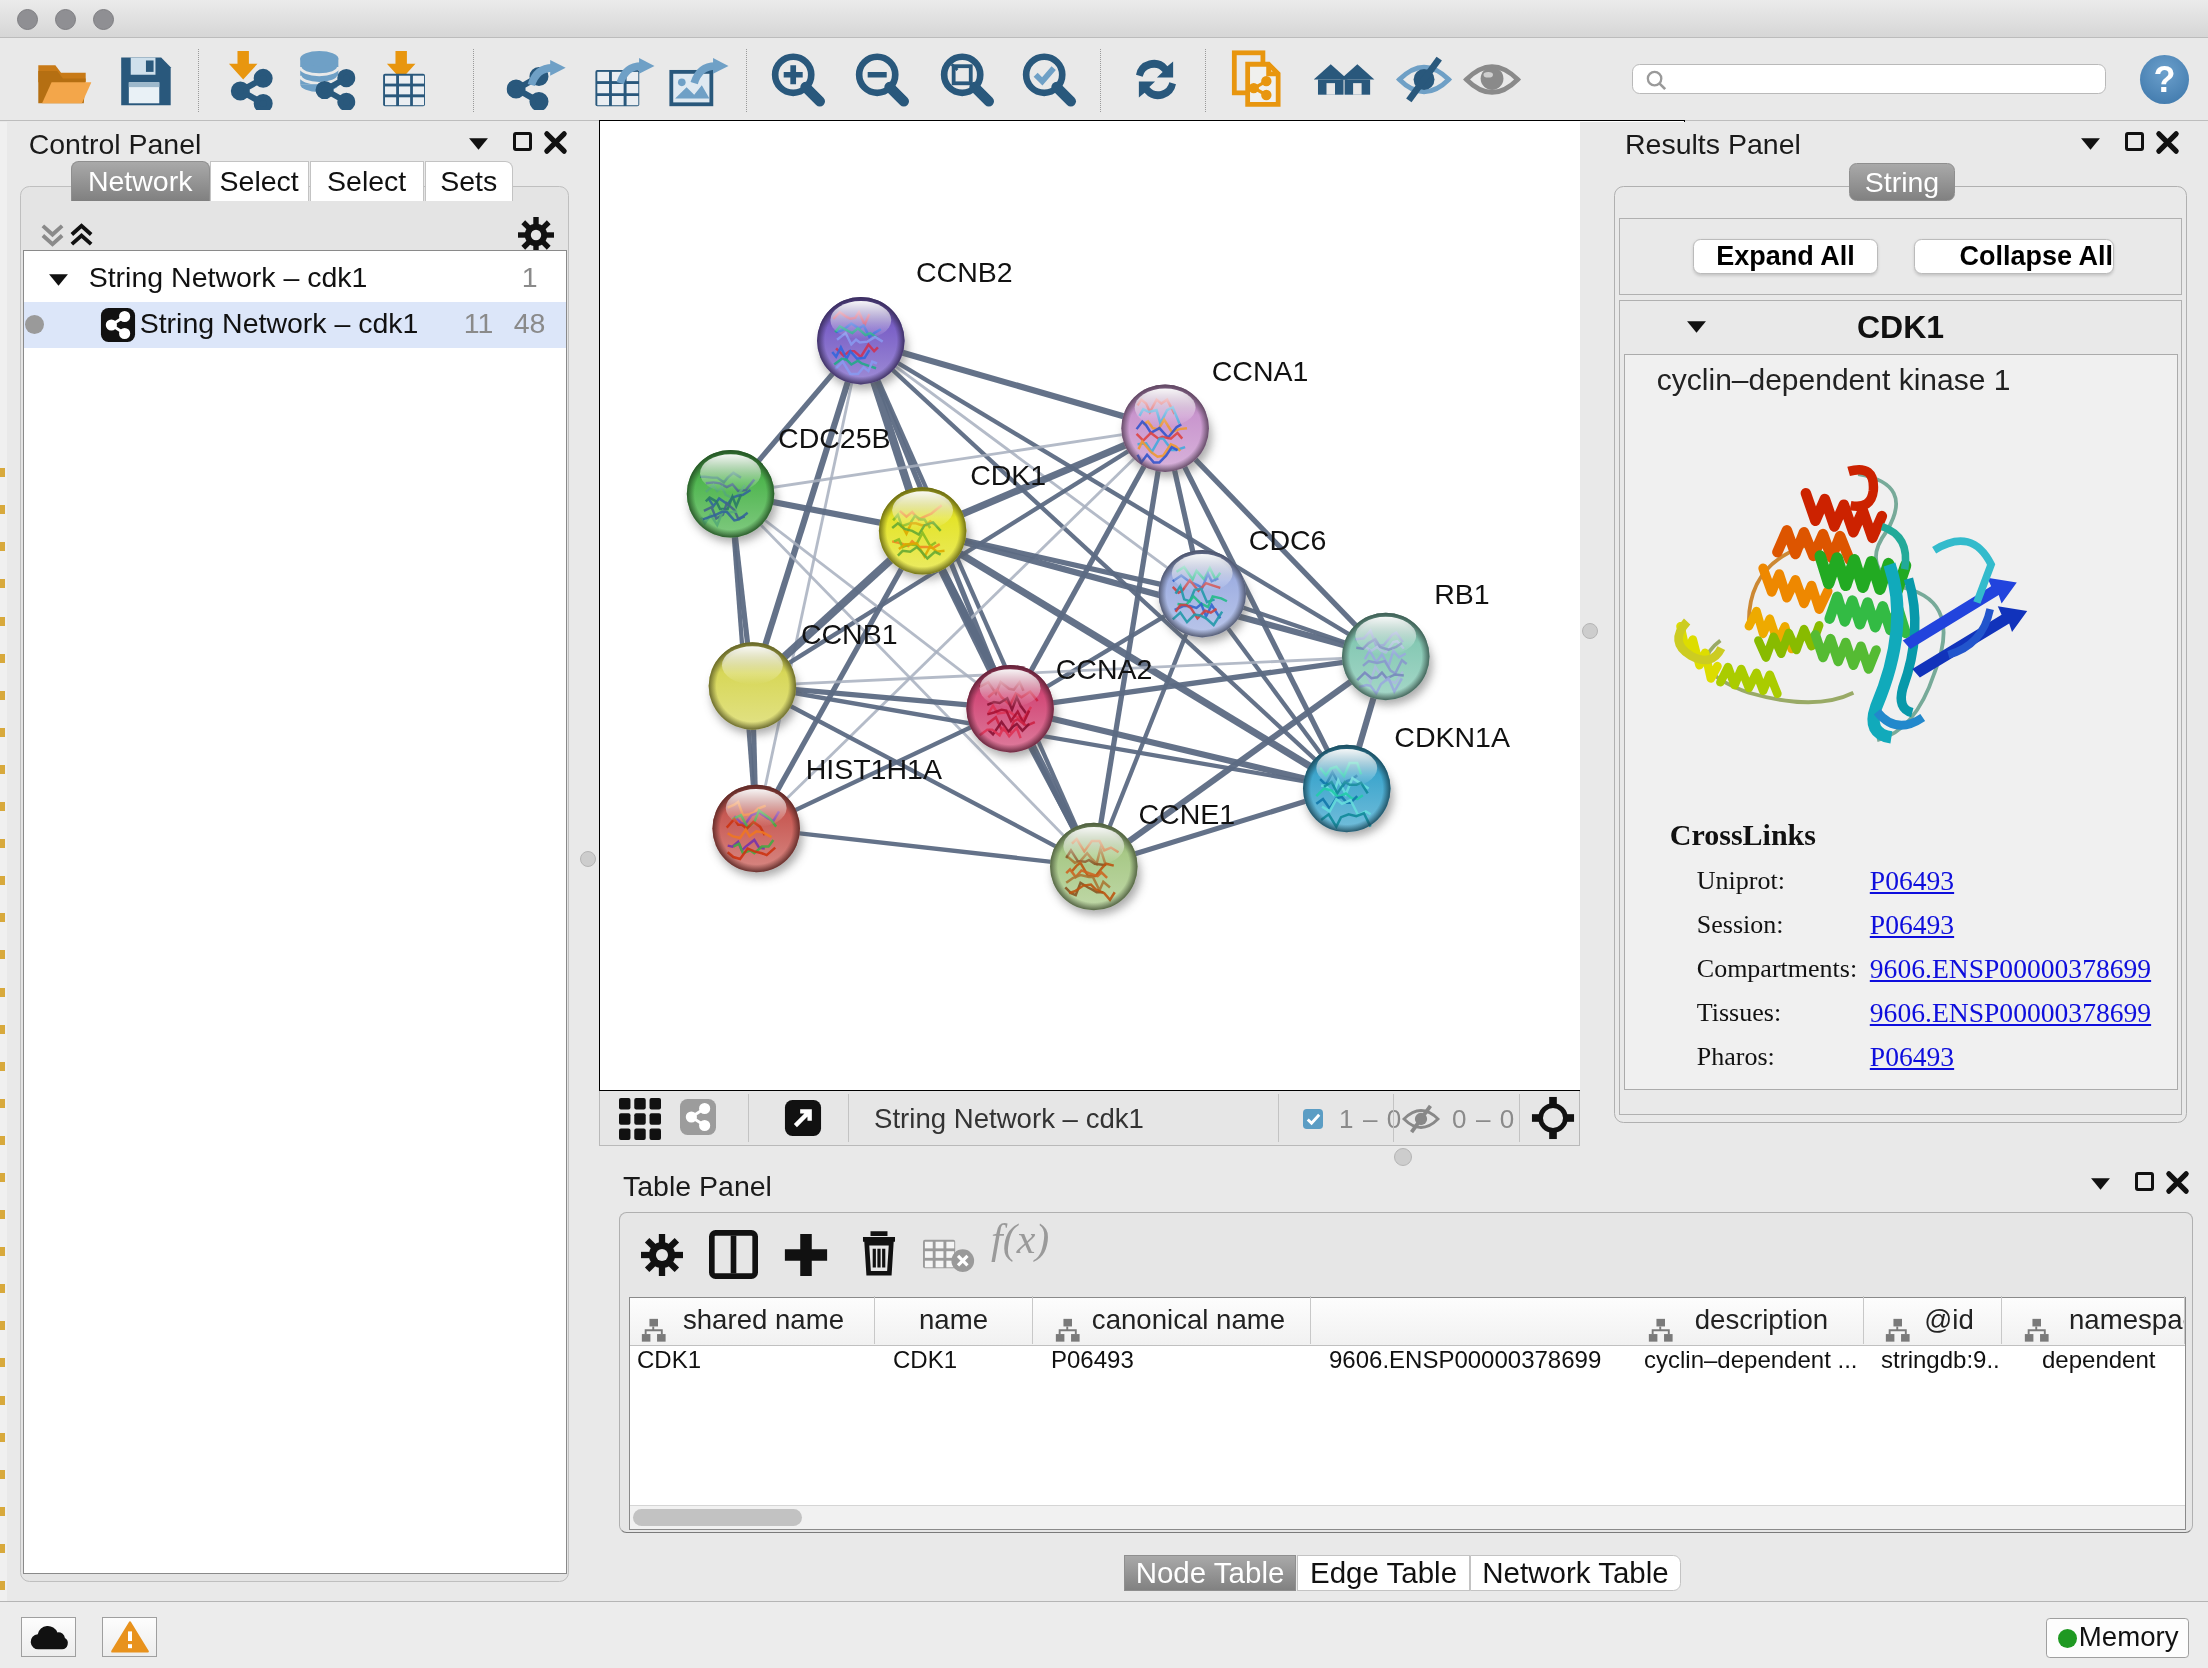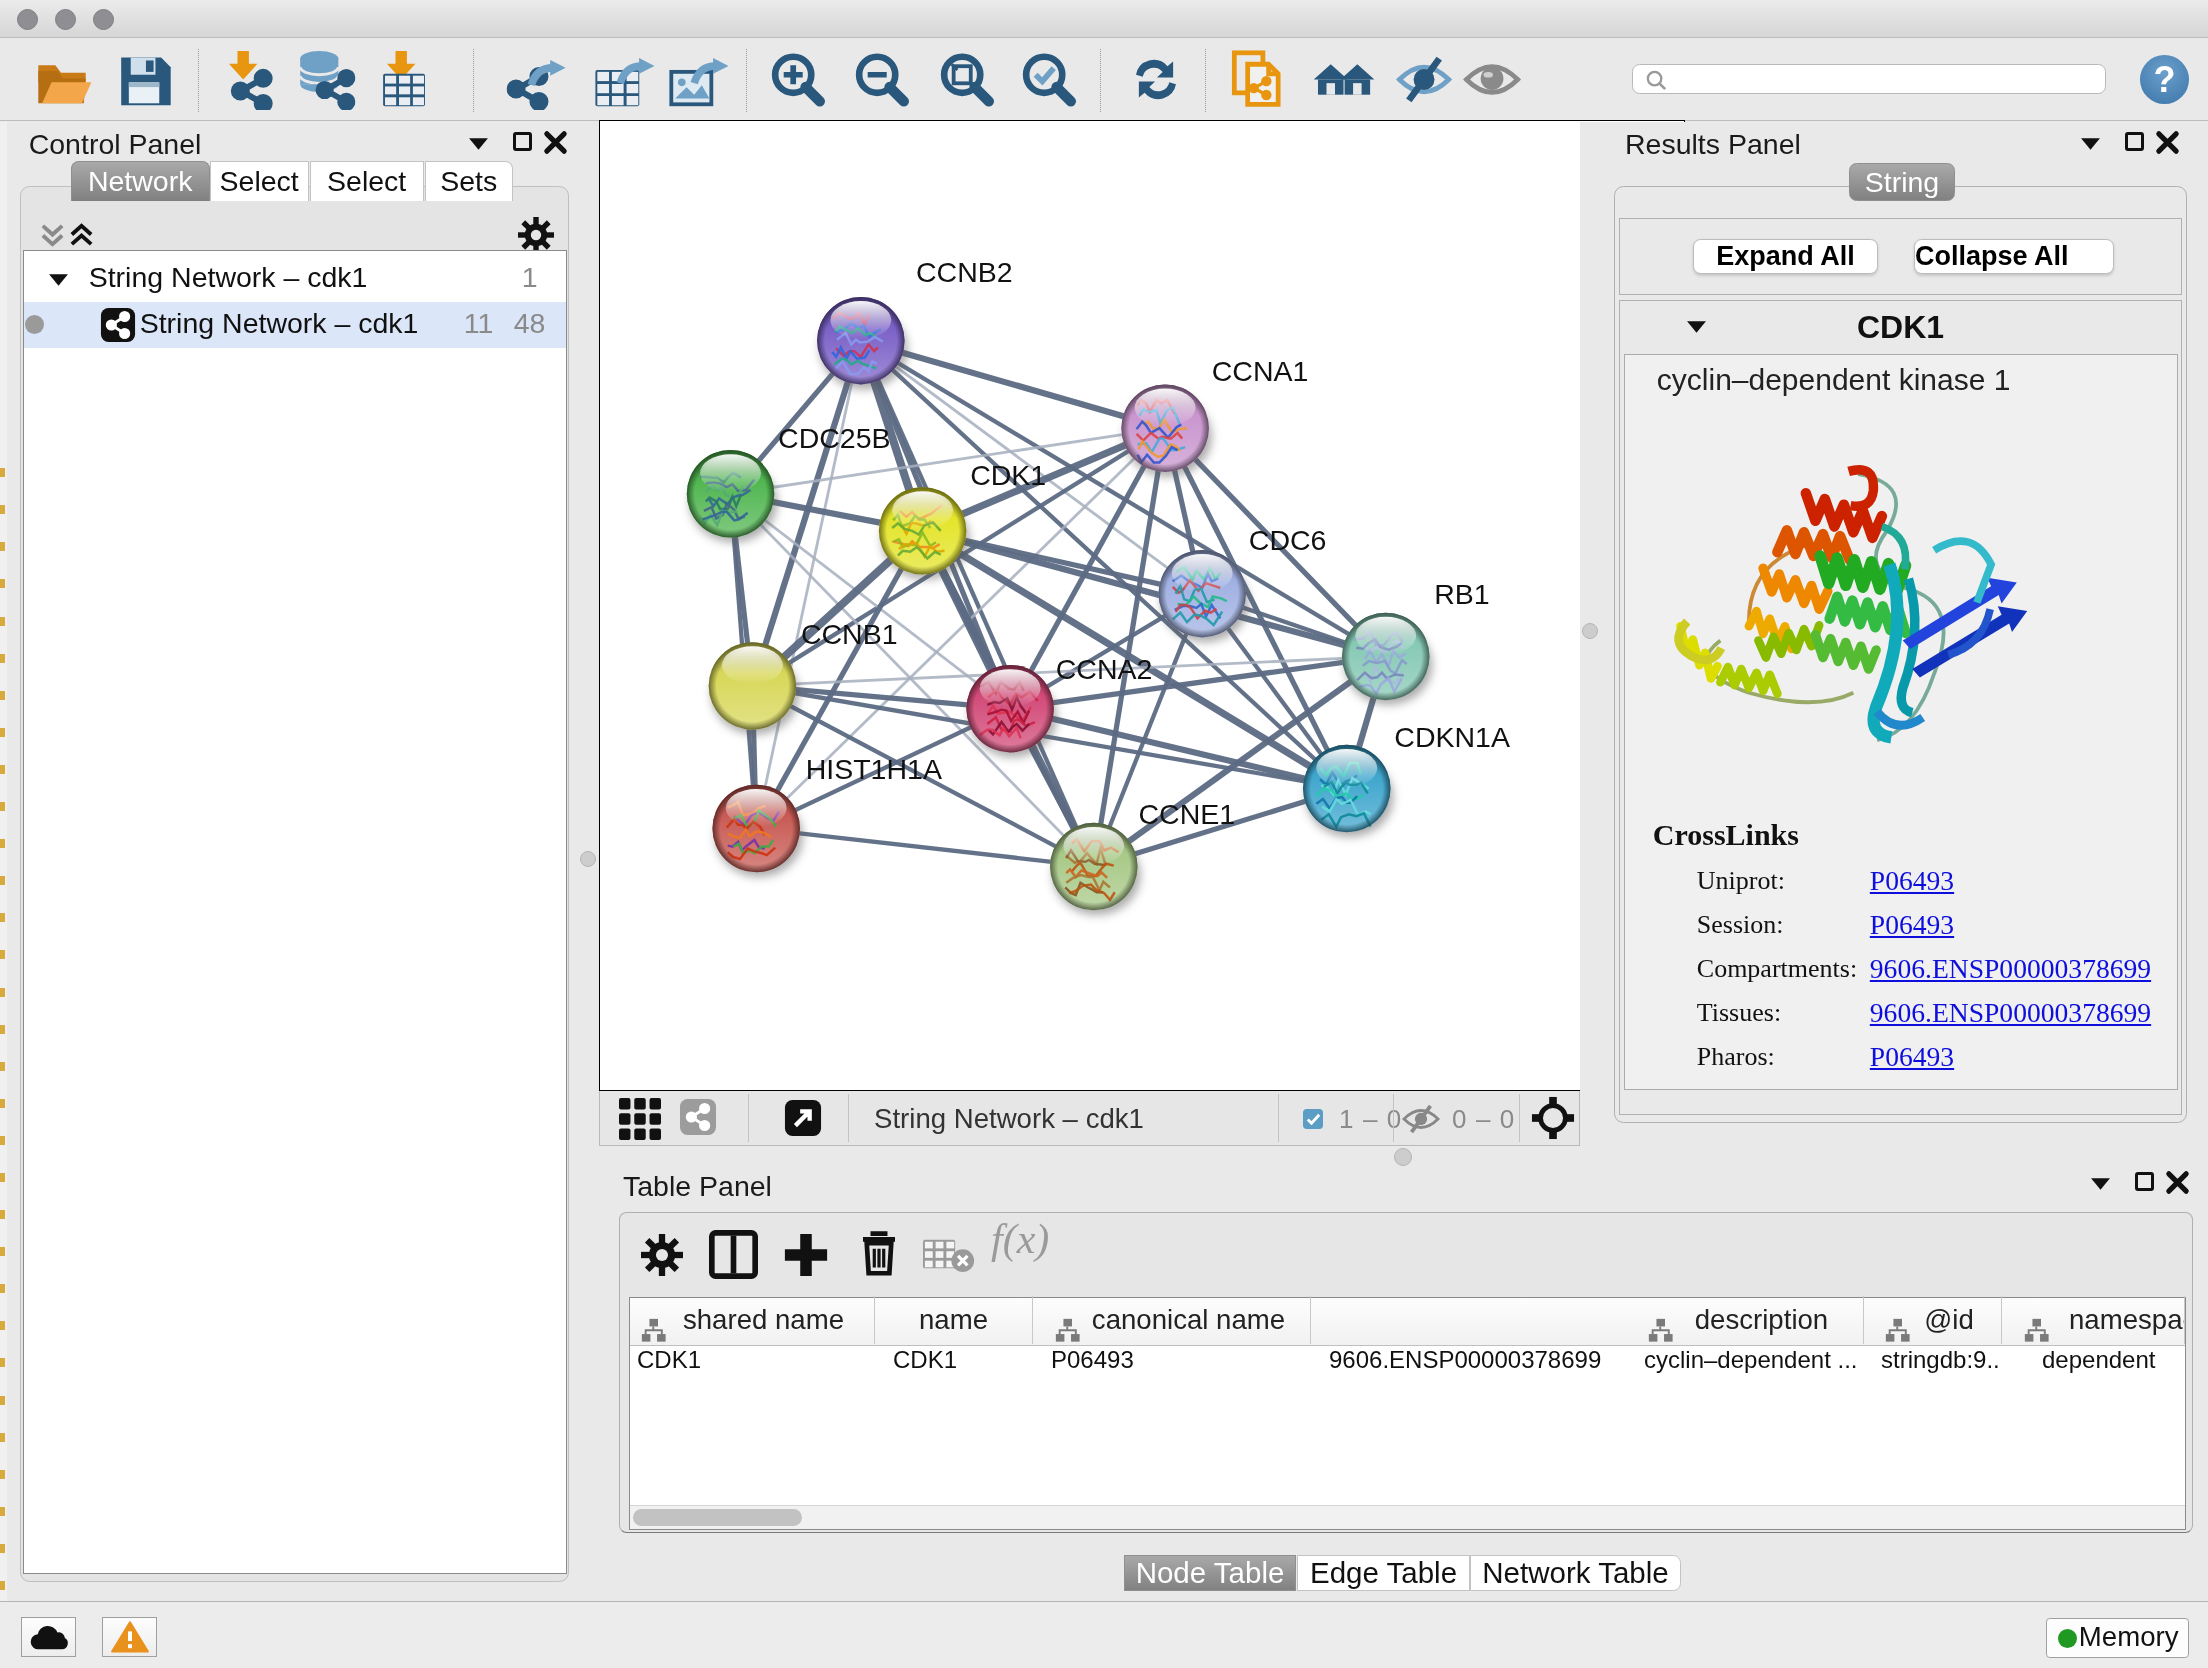--- a/index.html
+++ b/index.html
@@ -630,21 +630,21 @@
         <path d="M2 6 h18 l-9 11 z" fill="#111"></path>
       </svg></div>
     <div style="position:absolute;right:55px;top:9.5px;width:19px;height:19px;border:3.3px solid #111;border-radius:2.9px"></div>
     <svg width="25" height="25" viewBox="0 0 26 26" style="position:absolute;right:19px;top:7.6px">
       <path d="M4 4 L22 22 M22 4 L4 22" stroke="#111" stroke-width="5.4" stroke-linecap="round"></path>
     </svg>
 <div class="abs" style="left:34px;top:64px;width:573px;height:937px;background:#e9e9e9;border:1px solid #b0b0b0;border-radius:9.5px"></div>
 <div class="abs" style="left:269px;top:41px;width:106px;height:38px;background:linear-gradient(#a9a9a9,#818181);border:1px solid #8f8f8f;border-radius:7.6px;color:#fff;font-size:28.5px;text-align:center;line-height:36px">String</div>
 <div class="abs" style="left:39px;top:96px;width:563px;height:77px;border:1px solid #b0b0b0"></div>
 <div class="abs" style="left:113px;top:117px;width:185px;height:35px;background:#fff;border:1px solid #bbb;border-radius:7.6px;font-size:27px;font-weight:700;text-align:center;line-height:33px;box-shadow:0 1.9px 2.9px rgba(0,0,0,0.15)">Expand All</div>
-<div class="abs" style="left:334px;top:117px;width:200px;height:35px;background:#fff;border:1px solid #bbb;border-radius:7.6px;font-size:27px;font-weight:700;text-align:left;line-height:33px;box-shadow:0 1.9px 2.9px rgba(0,0,0,0.15)">Collapse All</div>
+<div class="abs" style="left:334px;top:117px;width:200px;height:35px;background:#fff;border:1px solid #bbb;border-radius:7.6px;font-size:27px;font-weight:700;text-align:right;line-height:33px;box-shadow:0 1.9px 2.9px rgba(0,0,0,0.15)">Collapse All</div>
 <div class="abs" style="left:39px;top:178px;width:563px;height:815px;border:1px solid #b0b0b0">
   <div class="abs" style="left:65px;top:14.3px"><svg width="23" height="23" viewBox="0 0 22 22" style="vertical-align:middle">
           <path d="M2 6 h18 l-9 11 z" fill="#111"></path>
         </svg></div>
   <div class="abs" style="left:0;top:7.6px;width:100%;text-align:center;font-size:32px;font-weight:bold;color:#111">CDK1</div>
   <div class="abs" style="left:3.8px;top:53px;width:554px;height:736px;background:#f0f0f0;border:1px solid #ababab">
     <div class="abs" style="left:32px;top:7.6px;font-size:30px;color:#222">cyclin–dependent kinase 1</div>
 <svg width="376" height="304" viewBox="0 0 395 320" style="position:absolute;left:38px;top:105px">
           <path d="M205 15 q60 10 30 60 q-30 40 20 60 q60 15 30 90 q-20 60 -60 70" fill="none" stroke="#7a9" stroke-width="4"></path>
           <path d="M60 190 q-40 30 30 55 q70 20 110 0" fill="none" stroke="#9a6" stroke-width="4"></path>
@@ -663,21 +663,21 @@
           <polyline points="160,184 168,208 176,188 184,212 192,192 200,216 208,196 216,220 224,200" fill="none" stroke="#55bb33" stroke-width="10" stroke-linejoin="round" stroke-linecap="round"></polyline>
           <path d="M230 70 q30 10 24 45" fill="none" stroke="#2a9" stroke-width="8"></path>
           <path d="M238 110 q22 65 -14 150 q-10 28 16 32" fill="none" stroke="#11aabb" stroke-width="13"></path>
           <path d="M258 125 q16 55 -6 115 q-6 22 10 26" fill="none" stroke="#0899aa" stroke-width="10"></path>
           <path d="M225 265 q20 25 48 6" fill="none" stroke="#2288cc" stroke-width="9"></path>
           <path d="M252 190 L345 133 L341 124 L372 129 L356 151 L353 142 L260 199 z" fill="#2244dd"></path>
           <path d="M262 220 L356 163 L352 154 L383 159 L367 181 L364 172 L270 229 z" fill="#1133bb"></path>
           <path d="M300 205 q36 -10 44 -48" fill="none" stroke="#2255cc" stroke-width="8"></path>
           <path d="M285 95 q40 -25 60 15 l-15 40" fill="none" stroke="#33bbcc" stroke-width="8"></path>
         </svg>
-    <div class="abs" style="left:28px;top:463px;font-family:'Liberation Serif',serif;font-weight:bold;font-size:30px;color:#111">CrossLinks</div>
+    <div class="abs" style="left:45px;top:463px;font-family:'Liberation Serif',serif;font-weight:bold;font-size:30px;color:#111">CrossLinks</div>
     <div class="abs" style="left:72px;top:504px;font-family:'Liberation Serif',serif;font-size:26px;color:#111;line-height:44px">
       <div>Uniprot:</div>
           <div>Session:</div>
           <div>Compartments:</div>
           <div>Tissues:</div>
           <div>Pharos:</div>
     </div>
     <div class="abs" style="left:245px;top:504px;font-family:'Liberation Serif',serif;font-size:27.6px;color:#0e0edd;line-height:44px;text-decoration:underline">
       <div>P06493</div>
           <div>P06493</div>

